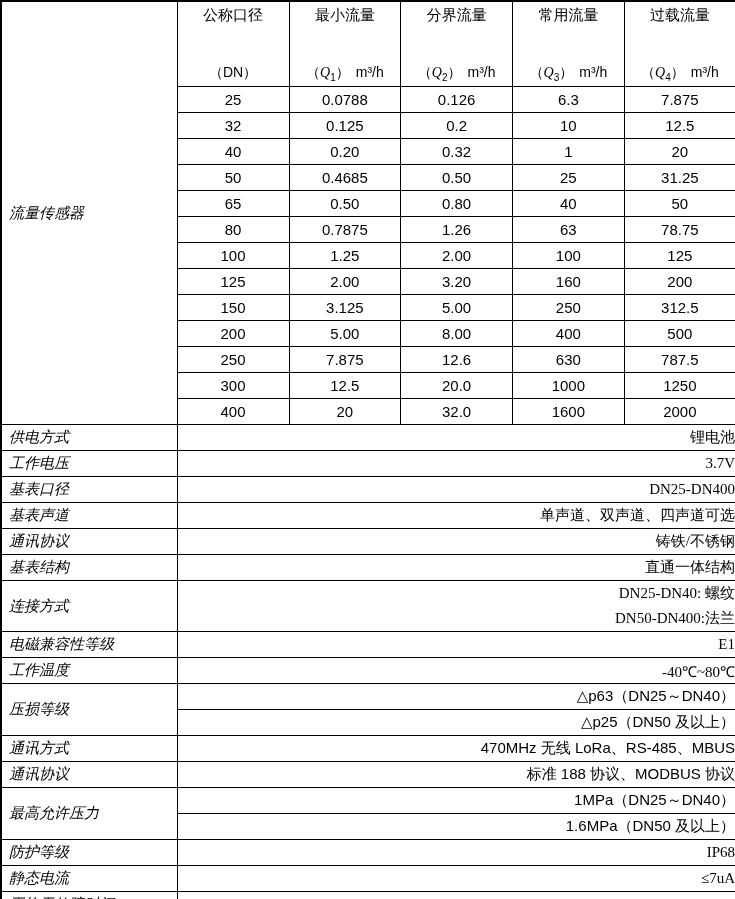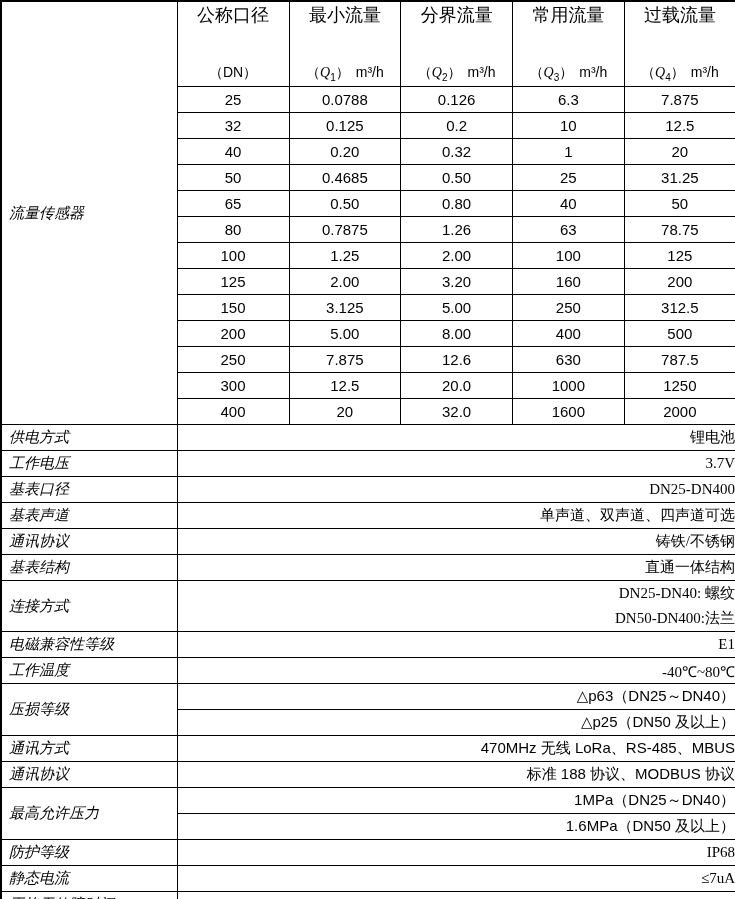--- a/index.html
+++ b/index.html
@@ -30,21 +30,21 @@
   tr.dr  { height: 26px; padding-left: 28px; }  
   tr.sr  { height: 26px; }  
   tr.cr  { height: 50px; }  
 
   .cjk  { font-family: "Liberation Serif", serif; font-size: 15px; }
   .lbl  { font-family: "Liberation Serif", serif; font-size: 15px;
           text-align: left; padding-left: 7px; font-style: italic; }
   .num  { font-family: "Liberation Sans", sans-serif; font-size: 15px;
           text-align: center; }
   .hdr  { text-align: center; line-height: 27px; }
-  .hdr .t { font-family: Liberation Sans, sans-serif; font-size: 18px; display: block; }
+  .hdr .t { font-family: Liberation Serif, serif; font-size: 15px; display: block; }
   .hdr .u { font-family: "Liberation Sans", sans-serif; font-size: 14px; display: block; margin-top: 30px; }
   .hdr .q { font-family: "Liberation Serif", serif; font-style: italic; }
   .hdr sub { font-size: 10px; line-height: 0; }
   .hdr .mu { margin-left: 6px; }
 
   td.val { text-align: right; padding-left: 9px; font-size: 15px; }
   .f-serif { font-family: "Liberation Serif", serif; }
   .f-sans  { font-family: "Liberation Sans", sans-serif; }
   td.val .line { display: block; line-height: 25px; }
 </style>

